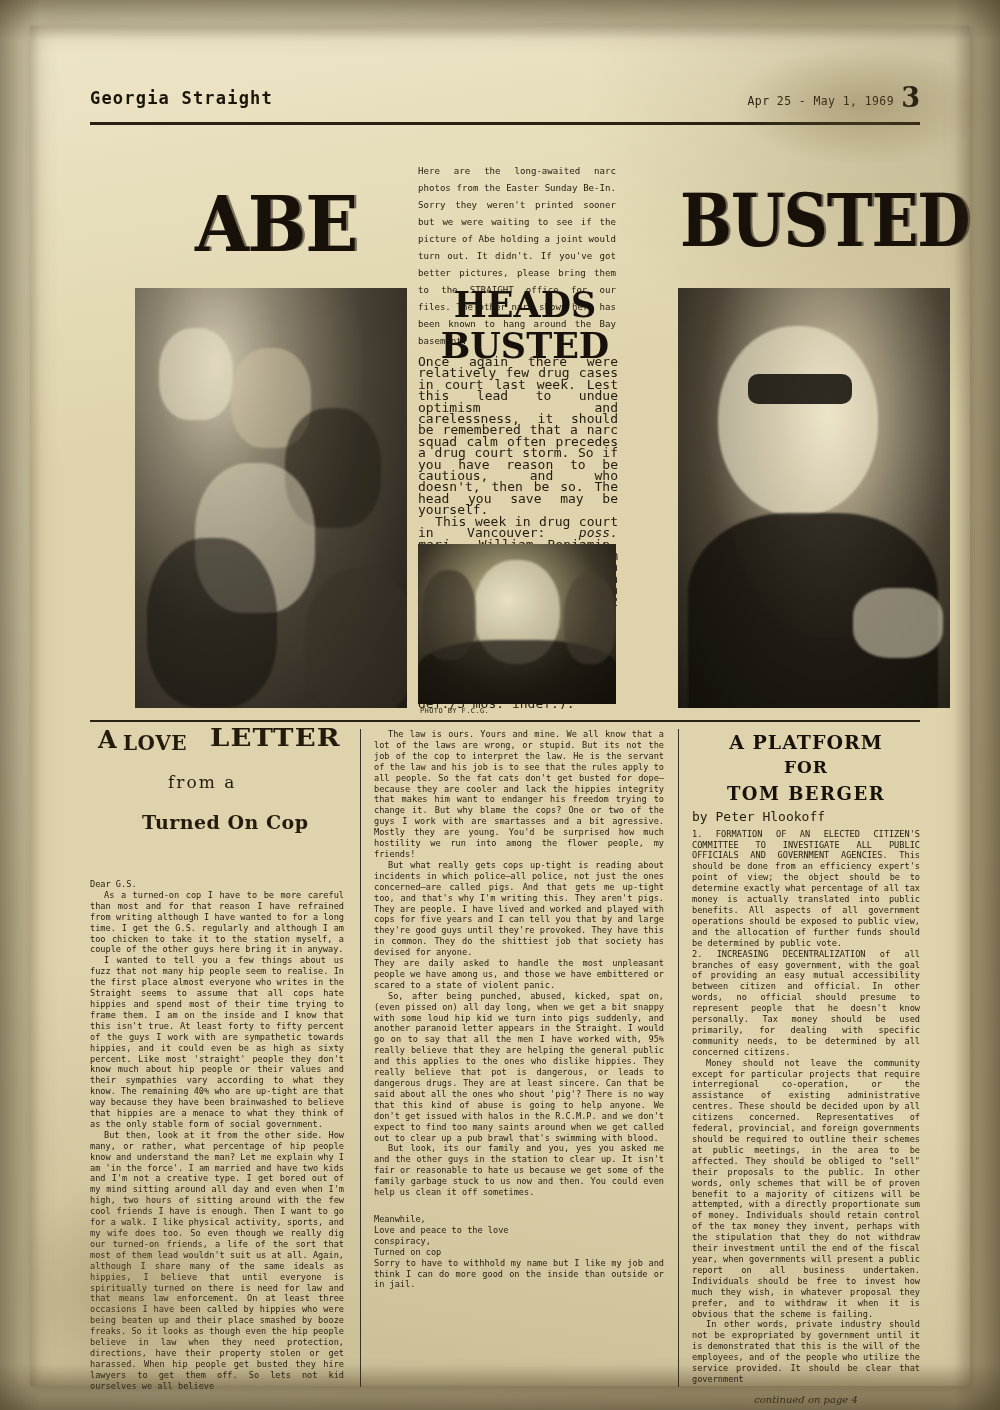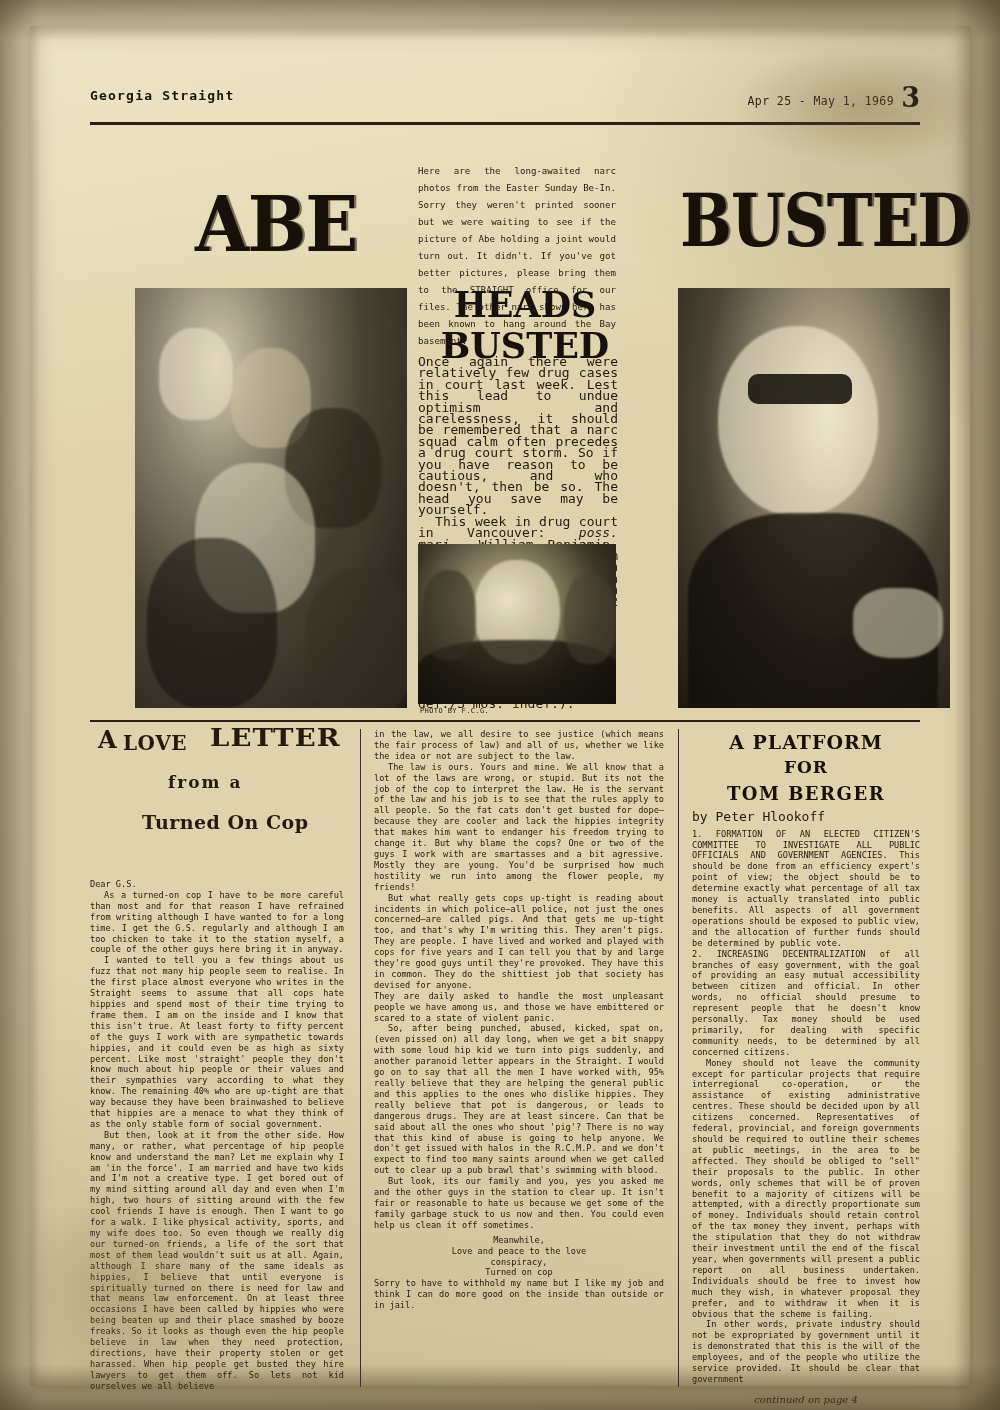--- a/index.html
+++ b/index.html
@@ -44,21 +44,21 @@
     left: 60px;
     top: 62px;
     width: 830px;
     height: 34px;
   }
   .mast-title {
     position: absolute;
     left: 0; top: 0;
     font-family: "DejaVu Sans Mono", monospace;
     font-weight: bold;
-    font-size: 13px;
+    font-size: 17px;
     letter-spacing: 1.2px;
     color: #1a1409;
   }
   .mast-date {
     position: absolute;
     right: 26px; top: 6px;
     font-family: "DejaVu Sans Mono", monospace;
     font-size: 11.5px;
     letter-spacing: 0.4px;
     color: #241c0e;
@@ -227,21 +227,21 @@
   }
   .ll-letter {
     position: absolute; left: 120px; top: 4px;
     font-family: "DejaVu Serif", serif; font-weight: bold; font-size: 25px;
     letter-spacing: 1px;
     transform: scaleX(1.1);
     transform-origin: left top;
   }
   .ll-from {
     position: absolute; left: 78px; top: 48px;
-    font-family: "DejaVu Serif", serif; font-weight: bold; font-size: 17px;
+    font-family: "DejaVu Serif", serif; font-weight: normal; font-size: 17px;
     letter-spacing: 2px;
   }
   .ll-turned {
     position: absolute; left: 52px; top: 88px;
     font-family: "DejaVu Serif", serif; font-weight: bold; font-size: 19px;
     letter-spacing: 0.5px;
   }
   .col-body p { margin: 0 0 0 0; text-indent: 14px; }
   .col-body p.noind { text-indent: 0; }
 
@@ -262,22 +262,21 @@
     text-align: left;
   }
   .continued {
     text-align: center;
     font-family: "DejaVu Serif", serif;
     font-style: italic;
     font-size: 10px;
     margin-top: 10px;
   }
   .sig-block {
-    text-align: center;
-    margin-top: 4px;
+    margin-top: 16px;
   }
   .edge-dark {
     position: absolute;
     pointer-events: none;
   }
   .edge-top {
     left: 0; top: 0; width: 1000px; height: 40px;
     background: linear-gradient(to bottom, rgba(70,58,34,0.55), rgba(70,58,34,0));
   }
   .edge-bottom {
@@ -368,21 +367,20 @@
         <div class="col-body">
           <p class="noind">Dear G.S.</p>
           <p>As a turned-on cop I have to be more careful than most and for that reason I have refrained from writing although I have wanted to for a long time. I get the G.S. regularly and although I am too chicken to take it to the station myself, a couple of the other guys here bring it in anyway.</p>
           <p>I wanted to tell you a few things about us fuzz that not many hip people seem to realise. In the first place almost everyone who writes in the Straight seems to assume that all cops hate hippies and spend most of their time trying to frame them. I am on the inside and I know that this isn't true. At least forty to fifty percent of the guys I work with are sympathetic towards hippies, and it could even be as high as sixty percent. Like most 'straight' people they don't know much about hip people or their values and their sympathies vary according to what they know. The remaining 40% who are up-tight are that way because they have been brainwashed to believe that hippies are a menace to what they think of as the only stable form of social government.</p>
           <p>But then, look at it from the other side. How many, or rather, what percentage of hip people know and understand the man? Let me explain why I am 'in the force'. I am married and have two kids and I'm not a creative type. I get bored out of my mind sitting around all day and even when I'm high, two hours of sitting around with the few cool friends I have is enough. Then I want to go for a walk. I like physical activity, sports, and my wife does too. So even though we really dig our turned-on friends, a life of the sort that most of them lead wouldn't suit us at all. Again, although I share many of the same ideals as hippies, I believe that until everyone is spiritually turned on there is need for law and that means law enforcement. On at least three occasions I have been called by hippies who were being beaten up and their place smashed by booze freaks. So it looks as though even the hip people believe in law when they need protection, directions, have their property stolen or get harassed. When hip people get busted they hire lawyers to get them off. So lets not kid ourselves we all believe</p>
         </div>
       </div>
 
       <div class="col col2">
         <div class="col-body">
-          <p class="noind">in the law, we all desire to see justice (which means the fair process of law) and all of us, whether we like the idea or not are subject to the law.</p>
           <p>The law is ours. Yours and mine. We all know that a lot of the laws are wrong, or stupid. But its not the job of the cop to interpret the law. He is the servant of the law and his job is to see that the rules apply to all people. So the fat cats don't get busted for dope—because they are cooler and lack the hippies integrity that makes him want to endanger his freedom trying to change it. But why blame the cops? One or two of the guys I work with are smartasses and a bit agressive. Mostly they are young. You'd be surprised how much hostility we run into among the flower people, my friends!</p>
           <p>But what really gets cops up-tight is reading about incidents in which police—all police, not just the ones concerned—are called pigs. And that gets me up-tight too, and that's why I'm writing this. They aren't pigs. They are people. I have lived and worked and played with cops for five years and I can tell you that by and large they're good guys until they're provoked. They have this in common. They do the shittiest job that society has devised for anyone.</p>
           <p class="noind">They are daily asked to handle the most unpleasant people we have among us, and those we have embittered or scared to a state of violent panic.</p>
           <p>So, after being punched, abused, kicked, spat on, (even pissed on) all day long, when we get a bit snappy with some loud hip kid we turn into pigs suddenly, and another paranoid letter appears in the Straight. I would go on to say that all the men I have worked with, 95% really believe that they are helping the general public and this applies to the ones who dislike hippies. They really believe that pot is dangerous, or leads to dangerous drugs. They are at least sincere. Can that be said about all the ones who shout 'pig'? There is no way that this kind of abuse is going to help anyone. We don't get issued with halos in the R.C.M.P. and we don't expect to find too many saints around when we get called out to clear up a pub brawl that's swimming with blood.</p>
           <p>But look, its our family and you, yes you asked me and the other guys in the station to clear up. It isn't fair or reasonable to hate us because we get some of the family garbage stuck to us now and then. You could even help us clean it off sometimes.</p>
           <div class="sig-block">
             <div>Meanwhile,</div>
             <div>Love and peace to the love</div>
             <div>conspiracy,</div>
             <div>Turned on cop</div>

